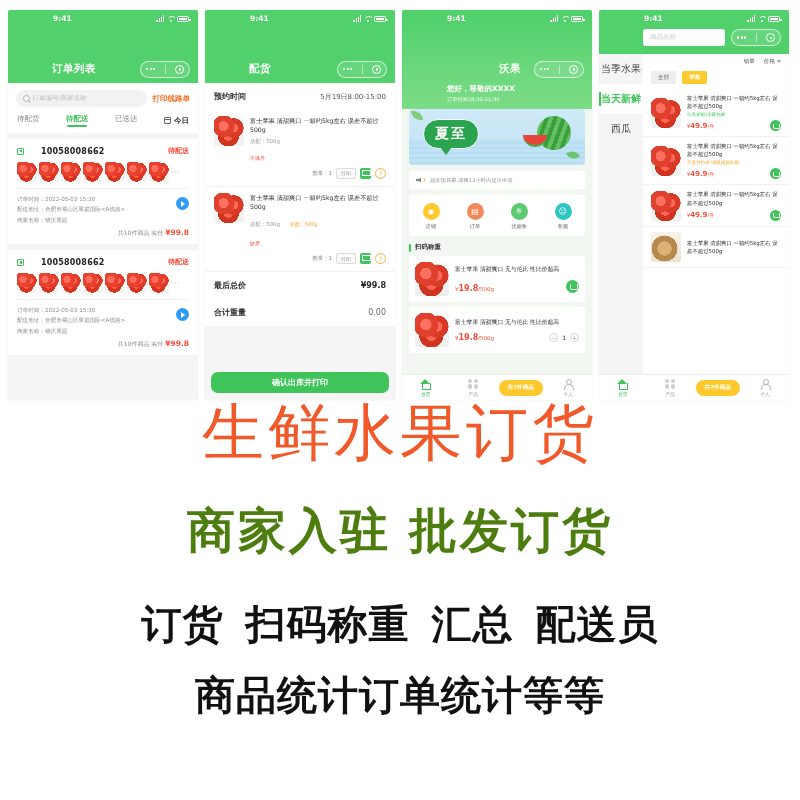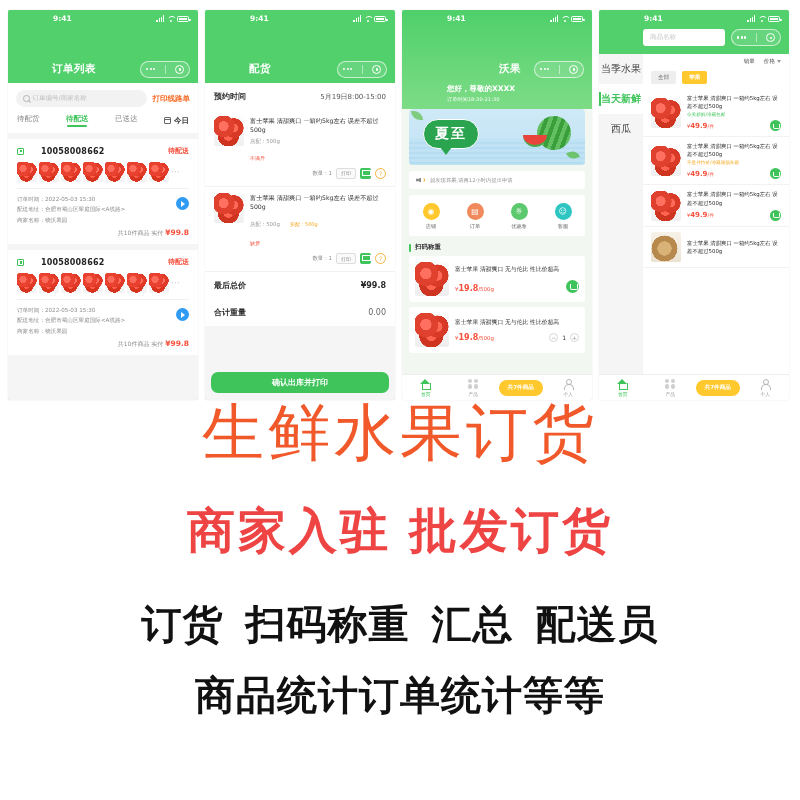--- a/index.html
+++ b/index.html
@@ -244,21 +244,21 @@
   .s4-badge.y{color:#f3a81e;}
   .s4-pricerow{display:flex;align-items:center;justify-content:space-between;margin-top:3px;}
   .s4-price{font-size:5px;color:#f4503c;}
   .s4-price b{font-size:7px;}
   .cart-sm{width:11px;height:11px;border-radius:50%;background:#3fc45c;position:relative;flex:none;}
   .cart-sm::after{content:"";position:absolute;left:3px;top:3.4px;width:5px;height:4.2px;border:1px solid #fff;border-top:none;border-radius:0 0 2px 2px;}
 
   
   .mk { text-align:center; }
   .mk-h1 { font-size:62px; color:#f1592a; font-weight:normal; letter-spacing:4px; line-height:1.05;}
-  .mk-h2 { font-size:48px; color:#ef4444; font-weight:bold; letter-spacing:3px; margin-top:34px;}
+  .mk-h2 { font-size:48px; color:#4d7c0f; font-weight:bold; letter-spacing:3px; margin-top:34px;}
   .mk-h2 span.sp { display:inline-block; width:18px;}
   .mk-h3 { font-size:40px; color:#111; font-weight:bold; margin-top:34px; letter-spacing:1px;}
   .mk-h3 .gap { display:inline-block; width:22px;}
   .mk-h4 { font-size:40px; color:#111; font-weight:bold; margin-top:16px; letter-spacing:1px;}
 </style>
 </head>
 <body>
 
 <div class="phones">
 

